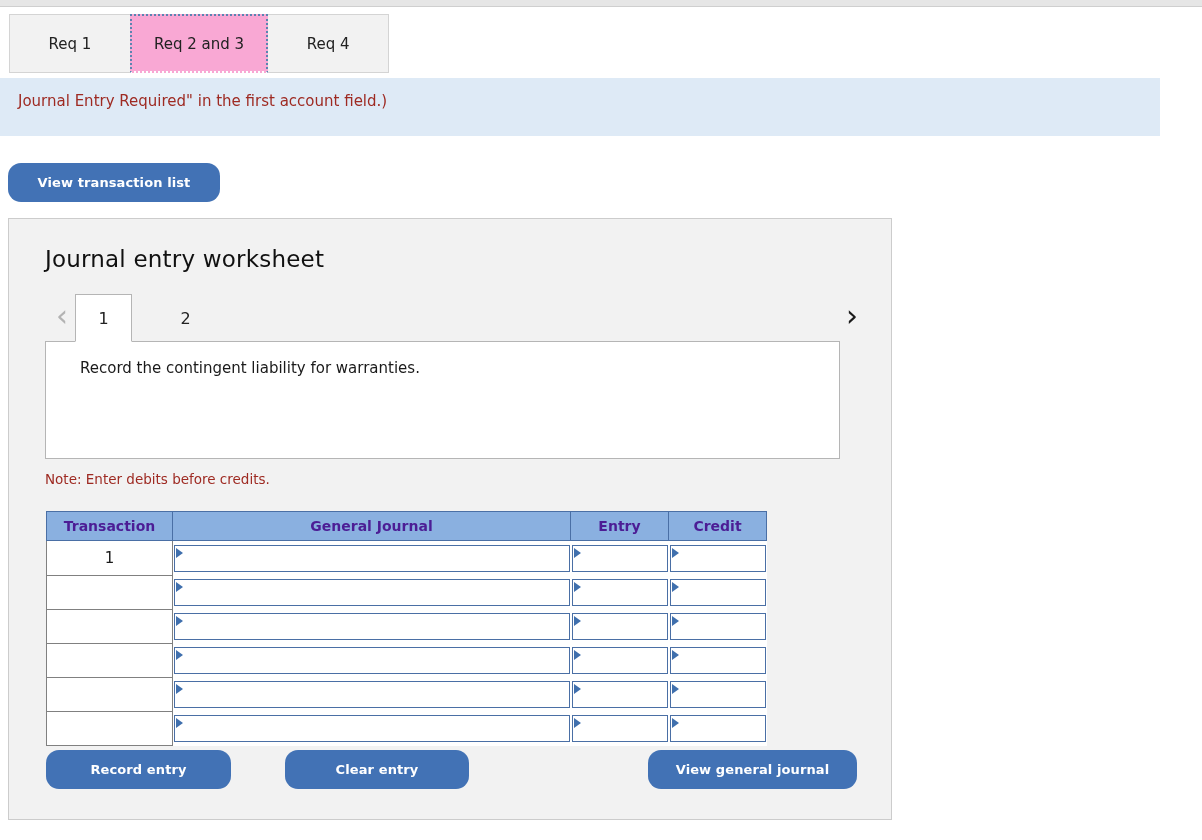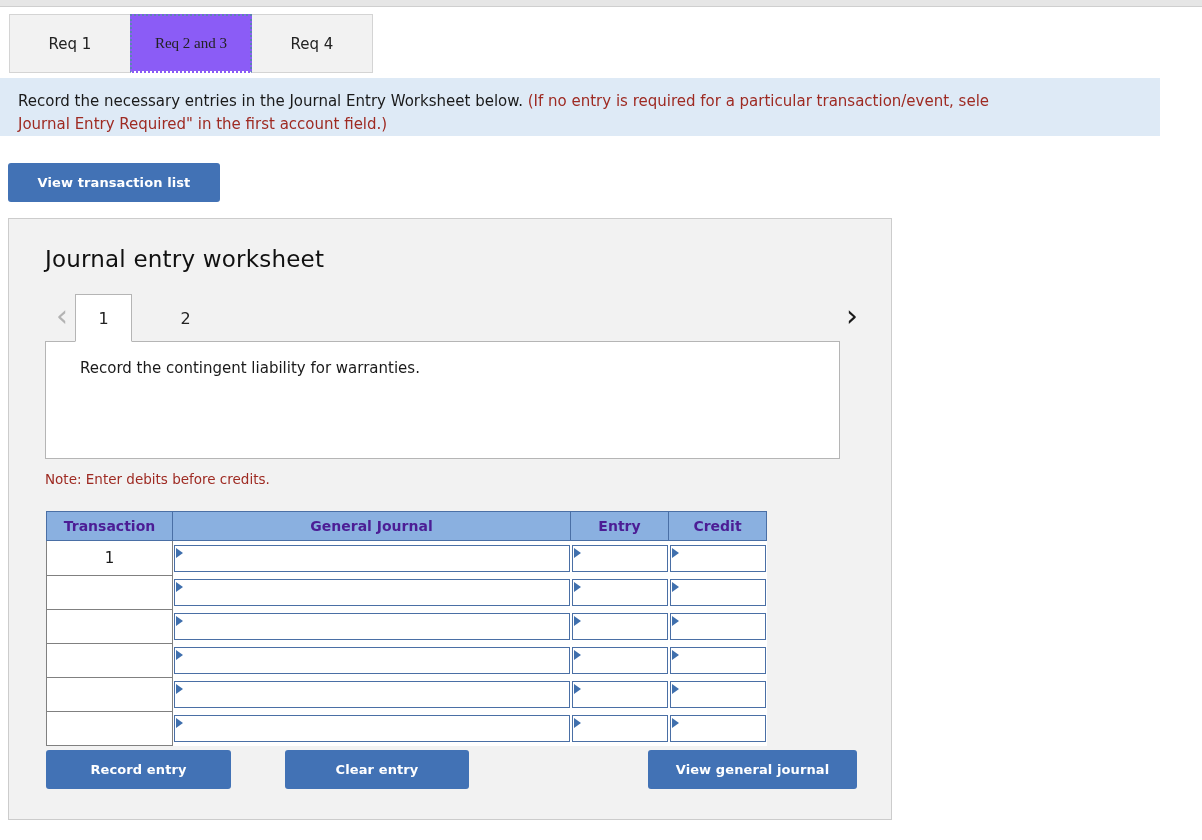--- a/index.html
+++ b/index.html
@@ -50,26 +50,25 @@
     background: #f2f2f2;
     border: 1px solid #d4d4d4;
     border-bottom: 1px solid #d4d4d4;
     font-size: 15px;
     color: #222;
     margin-right: -1px;
     min-width: 122px;
     cursor: pointer;
   }
   .tab.active {
-    background: #8b5cf6;
+    background: #f9a8d4;
     border: 2px dotted #5b84b1;
     border-bottom-color: #ffffff;
     z-index: 3;
     position: relative;
-    font-family: Liberation Serif, serif;
   }
 
   
   .banner {
     position: absolute;
     left: 0;
     top: 78px;
     width: 1160px;
     height: 58px;
     background: #deeaf6;
@@ -84,21 +83,21 @@
     white-space: nowrap;
   }
   .red { color: #9e2a22; }
 
   
   .btn {
     box-sizing: border-box;
     background: #4272b5;
     color: #ffffff;
     border: none;
-    border-radius: 3px;
+    border-radius: 13px;
     font-family: "DejaVu Sans", "Liberation Sans", sans-serif;
     font-size: 13px;
     font-weight: bold;
     letter-spacing: 0.1px;
     text-align: center;
     cursor: pointer;
     padding: 16px;
     line-height: 1;
     display: flex;
     align-items: center;
@@ -305,21 +304,20 @@
 
   <div class="top-strip"></div>
 
   <div class="tabbar">
     <div class="tab">Req 1</div>
     <div class="tab active">Req 2 and 3</div>
     <div class="tab">Req 4</div>
   </div>
 
   <div class="banner">
-    <div><span>Record the necessary entries in the Journal Entry Worksheet below.</span><span class="red"> (If no entry is required for a particular transaction/event, sele</span></div>
     <div class="line2 red">Journal Entry Required" in the first account field.)</div>
   </div>
 
   <button class="btn view-tx-btn">View transaction list</button>
 
   <div class="panel">
 
     <div class="panel-title">Journal entry worksheet</div>
 
     <div class="pager">

